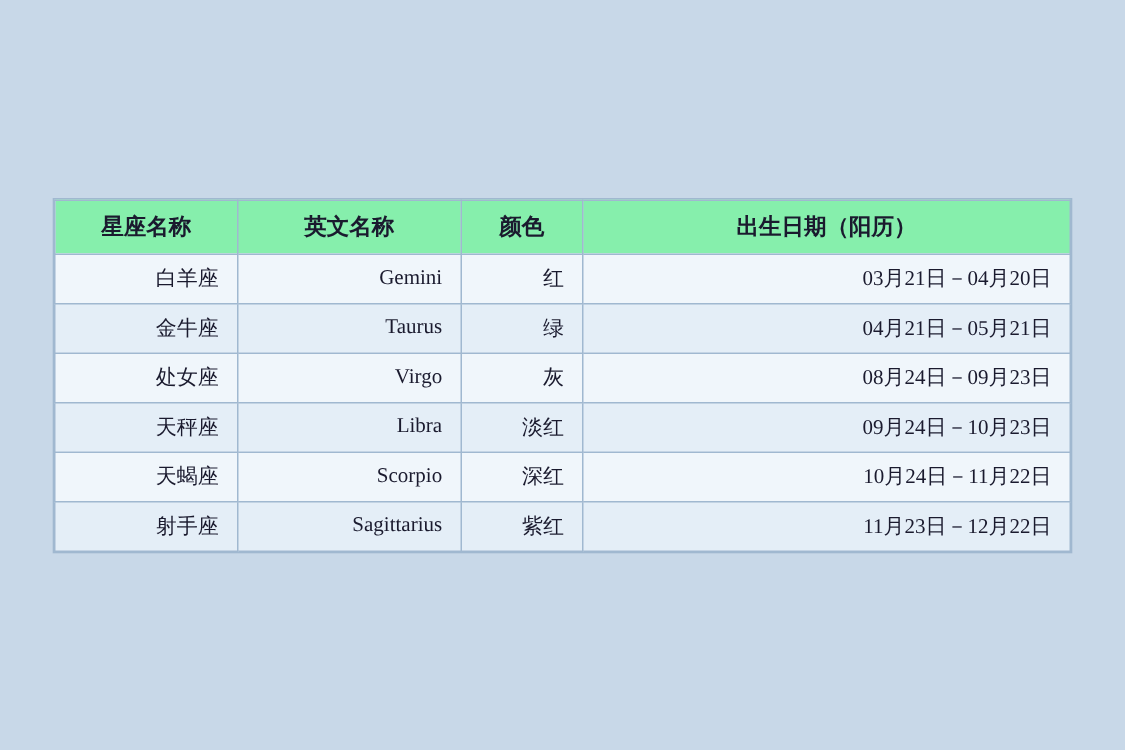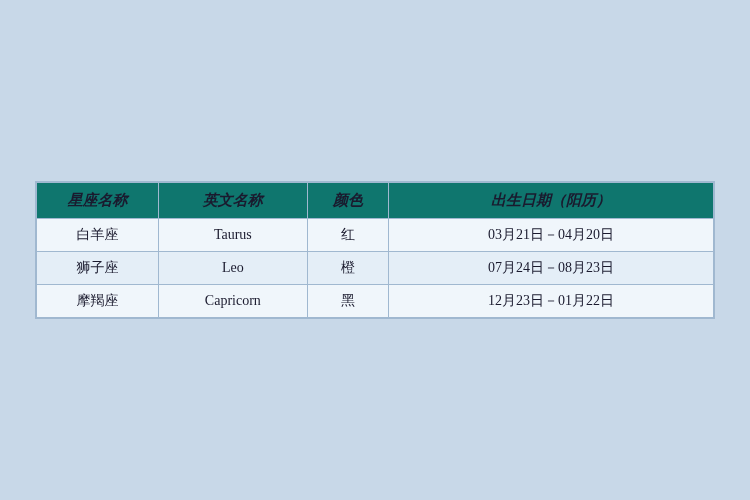--- a/index.html
+++ b/index.html
@@ -23,37 +23,36 @@
       border: 1px solid #a0b8d0;
       width: 680px;
     }
 
     table {
       width: 100%;
       border-collapse: collapse;
     }
 
     thead tr {
-      background-color: #0f766e;
-      font-style: italic;
+      background-color: #86efac;
     }
 
     th {
       border: 1px solid #a0b8d0;
       padding: 8px 12px;
       text-align: center;
       font-weight: bold;
       font-size: 15px;
       color: #1a1a2e;
     }
 
     td {
       border: 1px solid #a0b8d0;
       padding: 7px 12px;
-      text-align: center;
+      text-align: right;
       font-size: 14px;
       color: #1a1a2e;
       background-color: #f0f6fb;
     }
 
     tbody tr:nth-child(odd) td {
       background-color: #f0f6fb;
     }
 
     tbody tr:nth-child(even) td {
@@ -74,31 +73,49 @@
       <tr>
         <th class="col-chinese">星座名称</th>
         <th class="col-english">英文名称</th>
         <th class="col-color">颜色</th>
         <th class="col-date">出生日期（阳历）</th>
       </tr>
     </thead>
     <tbody id="table-body">
     <tr>
           <td>白羊座</td>
-          <td>Taurus</td>
+          <td>Gemini</td>
           <td>红</td>
           <td>03月21日－04月20日</td>
         </tr>
         <tr>
-          <td>狮子座</td>
-          <td>Leo</td>
-          <td>橙</td>
-          <td>07月24日－08月23日</td>
+          <td>金牛座</td>
+          <td>Taurus</td>
+          <td>绿</td>
+          <td>04月21日－05月21日</td>
         </tr>
         <tr>
-          <td>摩羯座</td>
-          <td>Capricorn</td>
-          <td>黑</td>
-          <td>12月23日－01月22日</td>
+          <td>处女座</td>
+          <td>Virgo</td>
+          <td>灰</td>
+          <td>08月24日－09月23日</td>
+        </tr>
+        <tr>
+          <td>天秤座</td>
+          <td>Libra</td>
+          <td>淡红</td>
+          <td>09月24日－10月23日</td>
+        </tr>
+        <tr>
+          <td>天蝎座</td>
+          <td>Scorpio</td>
+          <td>深红</td>
+          <td>10月24日－11月22日</td>
+        </tr>
+        <tr>
+          <td>射手座</td>
+          <td>Sagittarius</td>
+          <td>紫红</td>
+          <td>11月23日－12月22日</td>
         </tr>
       </tbody>
   </table>
 </div>
 
 </body></html>

